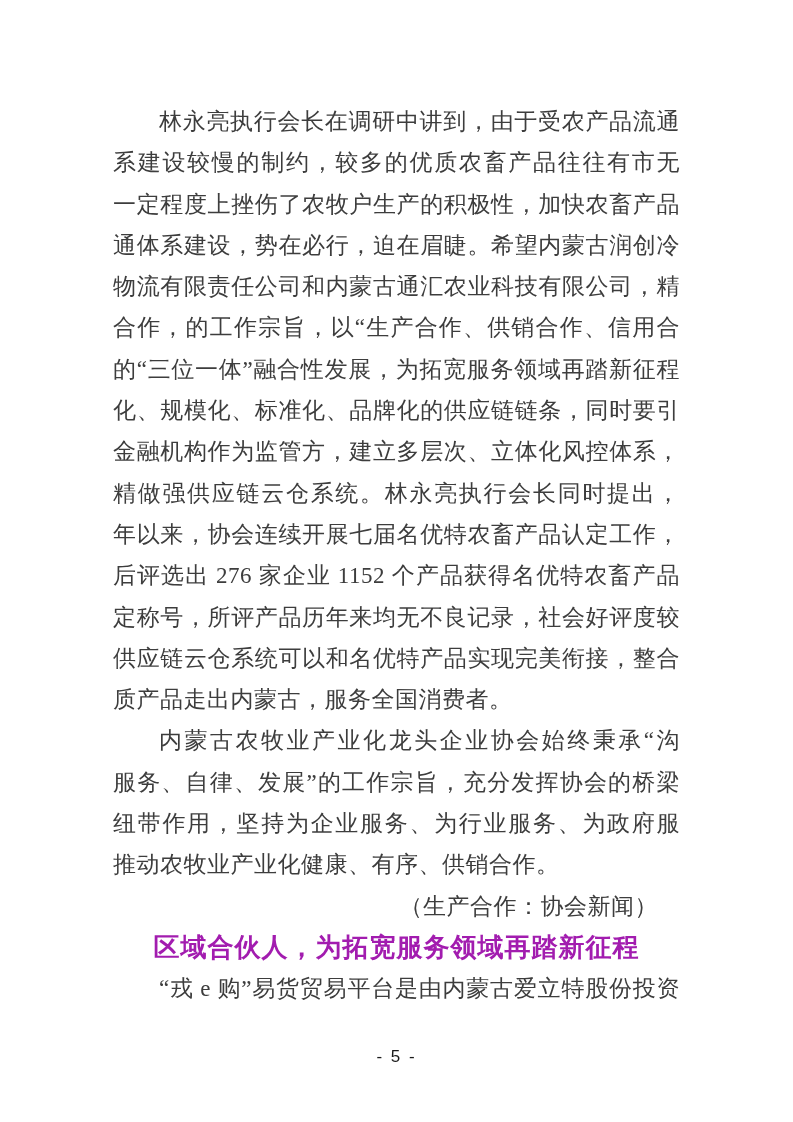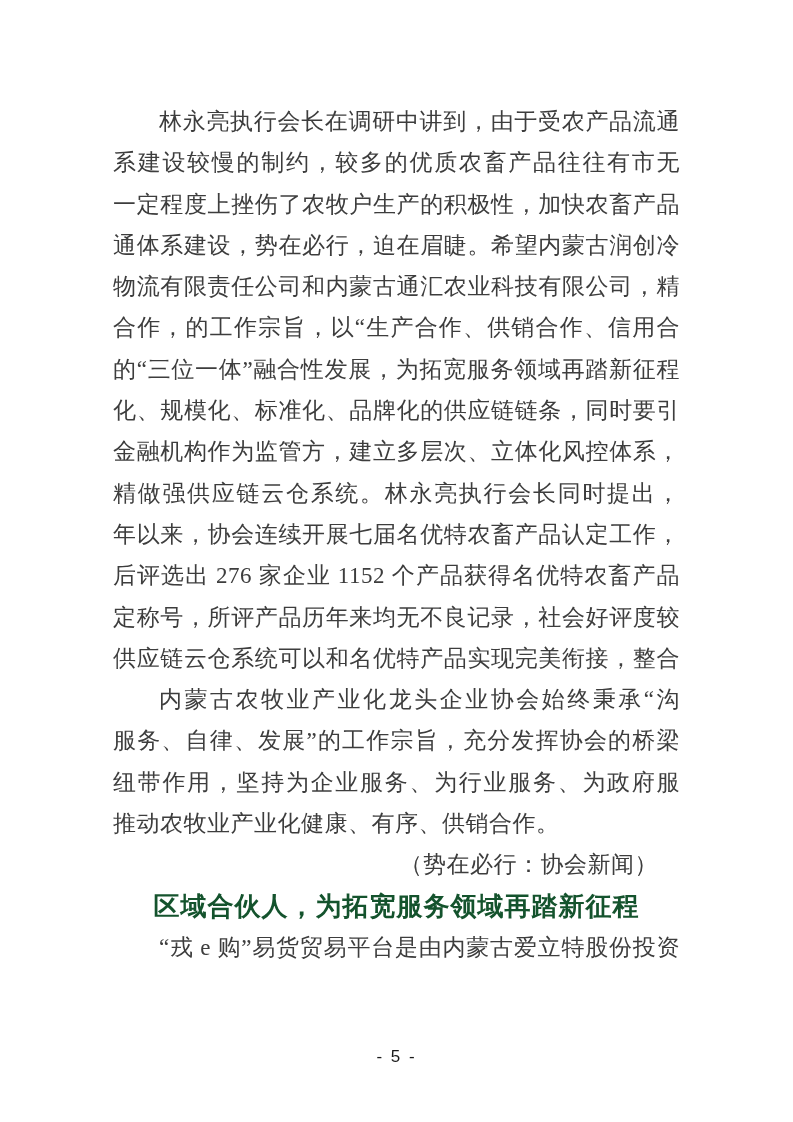--- a/index.html
+++ b/index.html
@@ -43,21 +43,21 @@
     text-align-last: right;
     padding-right: 22px;
     width: 545px;
   }
   .heading {
     font-family: "Liberation Sans", "DejaVu Sans", sans-serif;
     font-weight: bold;
     font-size: 26px;
     line-height: 41.3px;
     height: 41.3px;
-    color: #14532d;
+    color: #a21caf;
     text-align: center;
     text-align-last: center;
     letter-spacing: 1px;
     overflow: hidden;
   }
   .page-number {
     position: absolute;
     top: 1046px;
     left: 0;
     width: 793px;
@@ -82,27 +82,28 @@
     <div class="line">物流有限责任公司和内蒙古通汇农业科技有限公司，精诚</div>
     <div class="line">合作，的工作宗旨，以“生产合作、供销合作、信用合作”</div>
     <div class="line">的“三位一体”融合性发展，为拓宽服务领域再踏新征程</div>
     <div class="line">化、规模化、标准化、品牌化的供应链链条，同时要引进</div>
     <div class="line">金融机构作为监管方，建立多层次、立体化风控体系，做</div>
     <div class="line">精做强供应链云仓系统。林永亮执行会长同时提出，2013</div>
     <div class="line">年以来，协会连续开展七届名优特农畜产品认定工作，先</div>
     <div class="line">后评选出 276 家企业 1152 个产品获得名优特农畜产品认</div>
     <div class="line">定称号，所评产品历年来均无不良记录，社会好评度较高，</div>
     <div class="line">供应链云仓系统可以和名优特产品实现完美衔接，整合优</div>
+    <div class="line flush">质产品走出内蒙古，服务全国消费者。</div>
 
     <div class="line indent">内蒙古农牧业产业化龙头企业协会始终秉承“沟通、</div>
     <div class="line">服务、自律、发展”的工作宗旨，充分发挥协会的桥梁和</div>
     <div class="line">纽带作用，坚持为企业服务、为行业服务、为政府服务，</div>
     <div class="line flush">推动农牧业产业化健康、有序、供销合作。</div>
 
-    <div class="line source">（势在必行：协会新闻）</div>
+    <div class="line source">（生产合作：协会新闻）</div>
 
     <div class="heading">区域合伙人，为拓宽服务领域再踏新征程</div>
 
     <div class="line indent">“戎 e 购”易货贸易平台是由内蒙古爱立特股份投资开</div>
 
   </div>
 
   <div class="page-number">- 5 -</div>
 </div>
 

